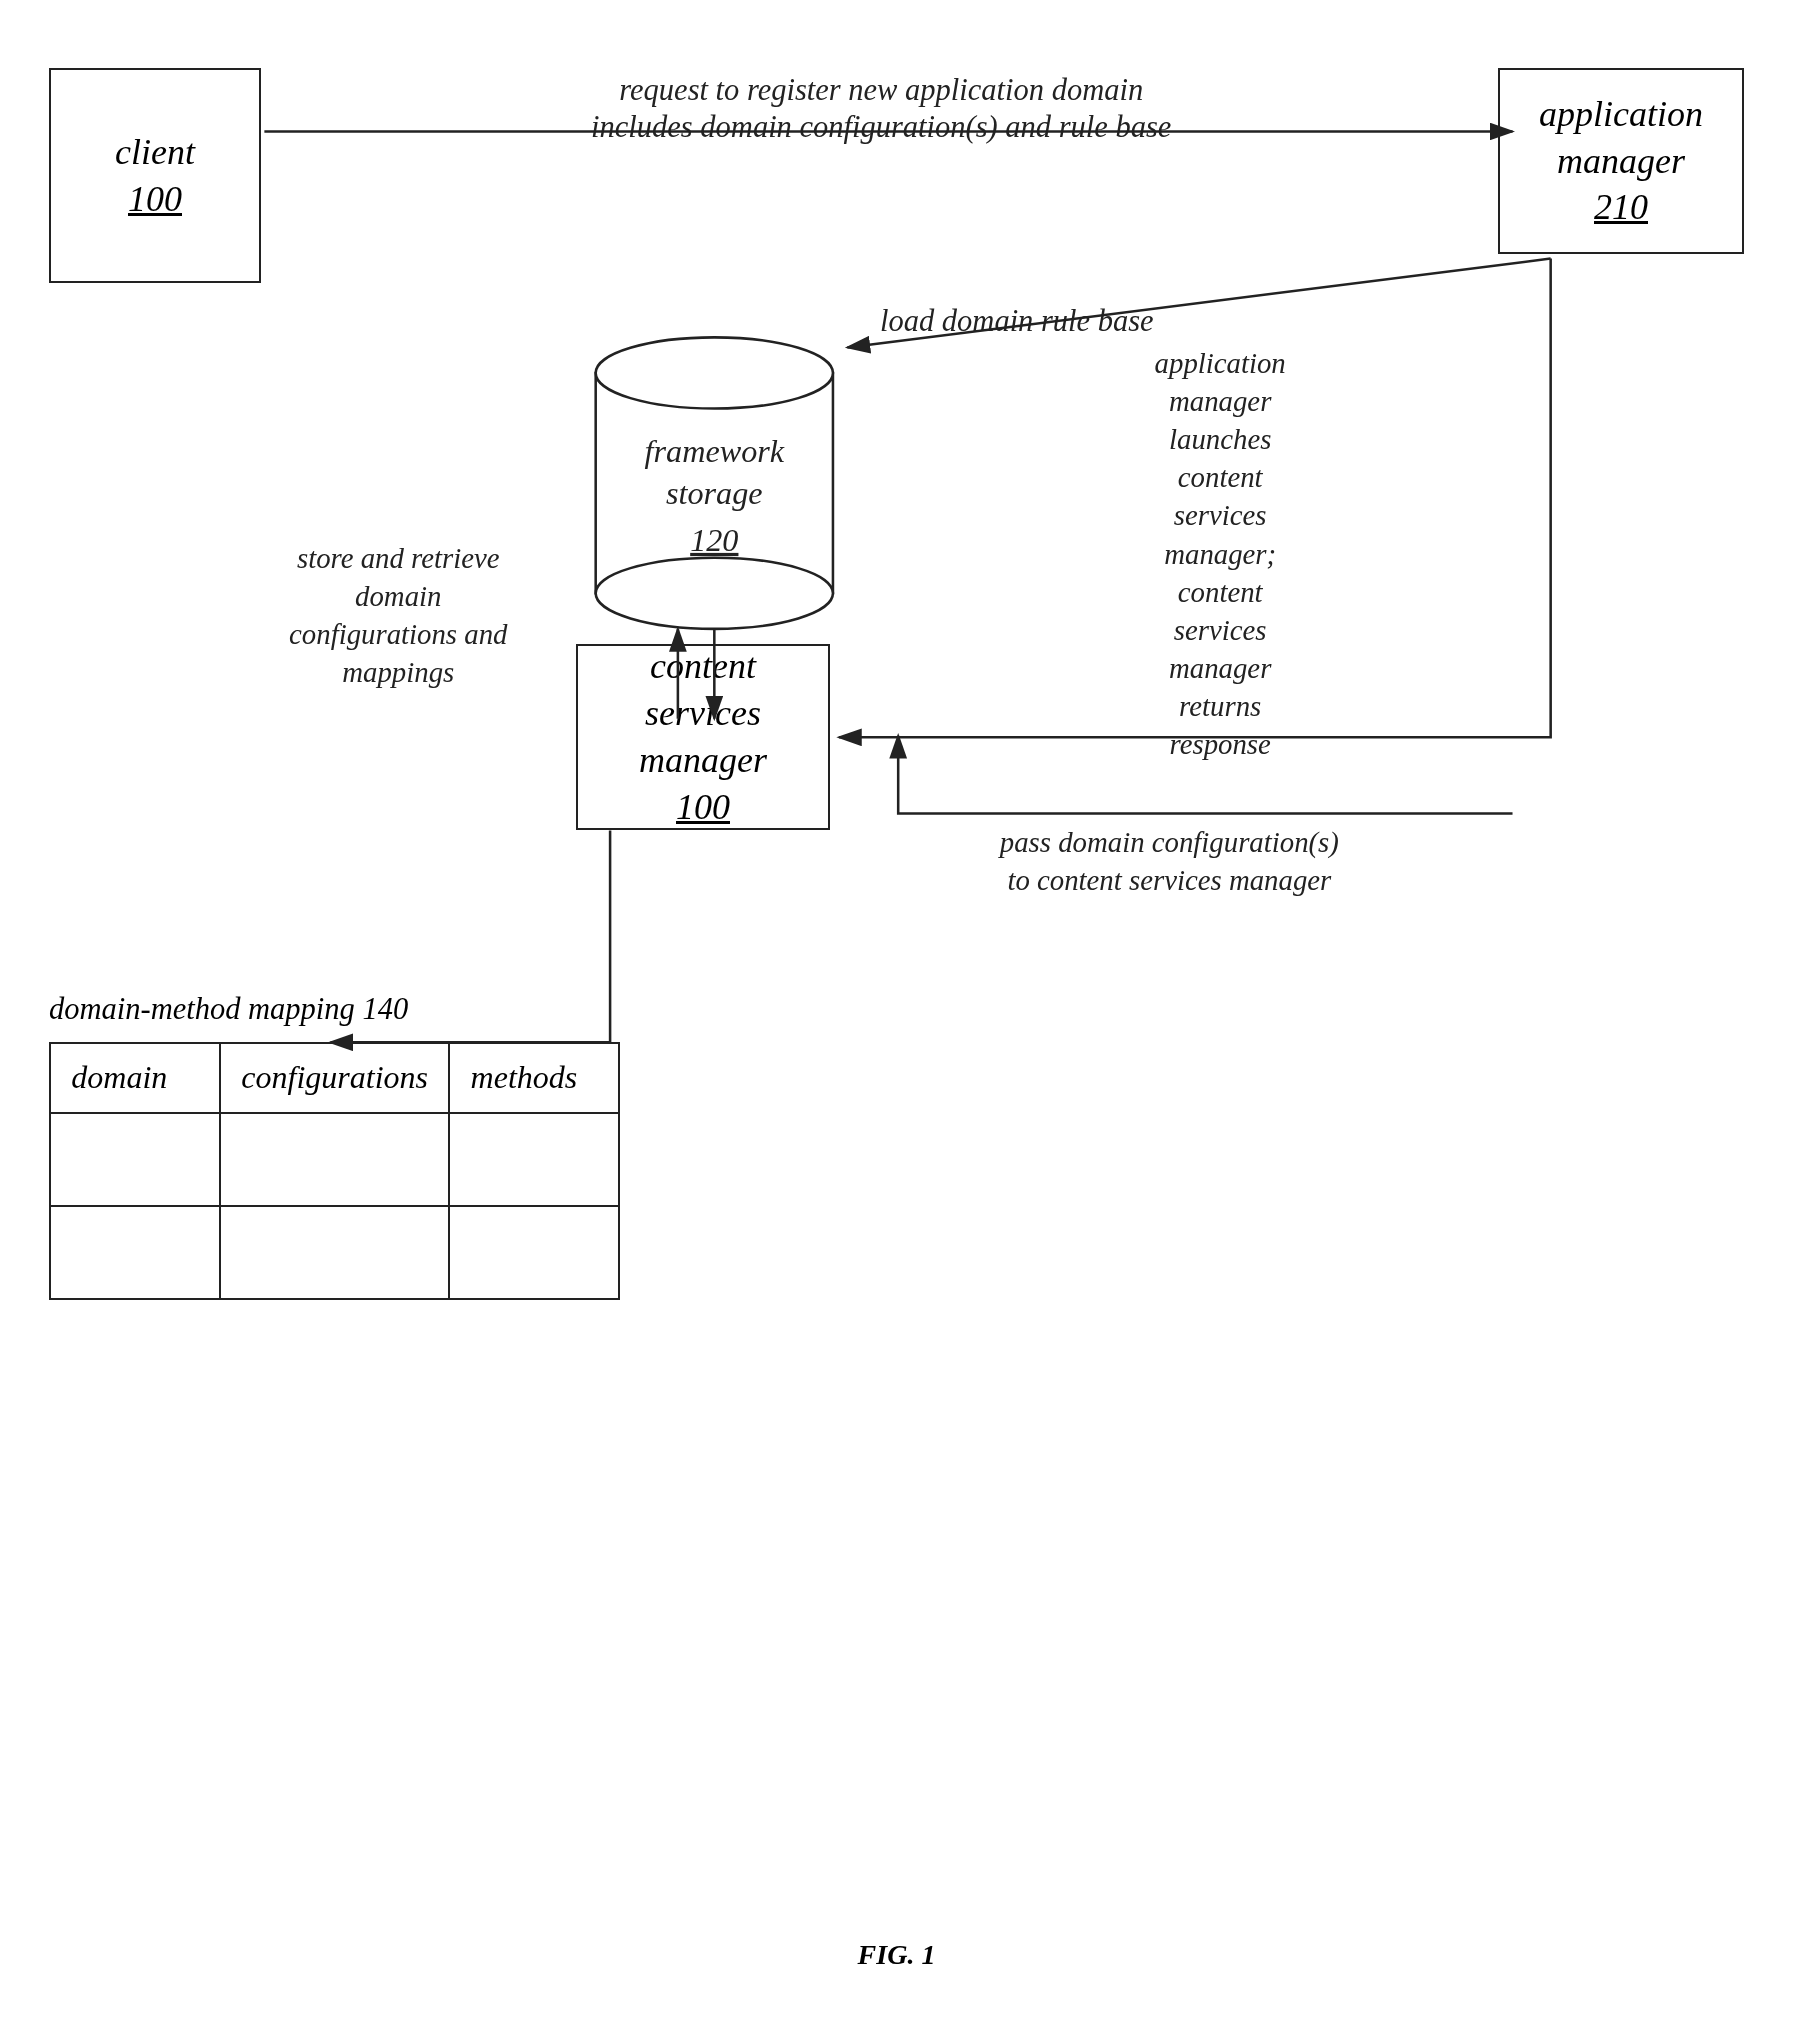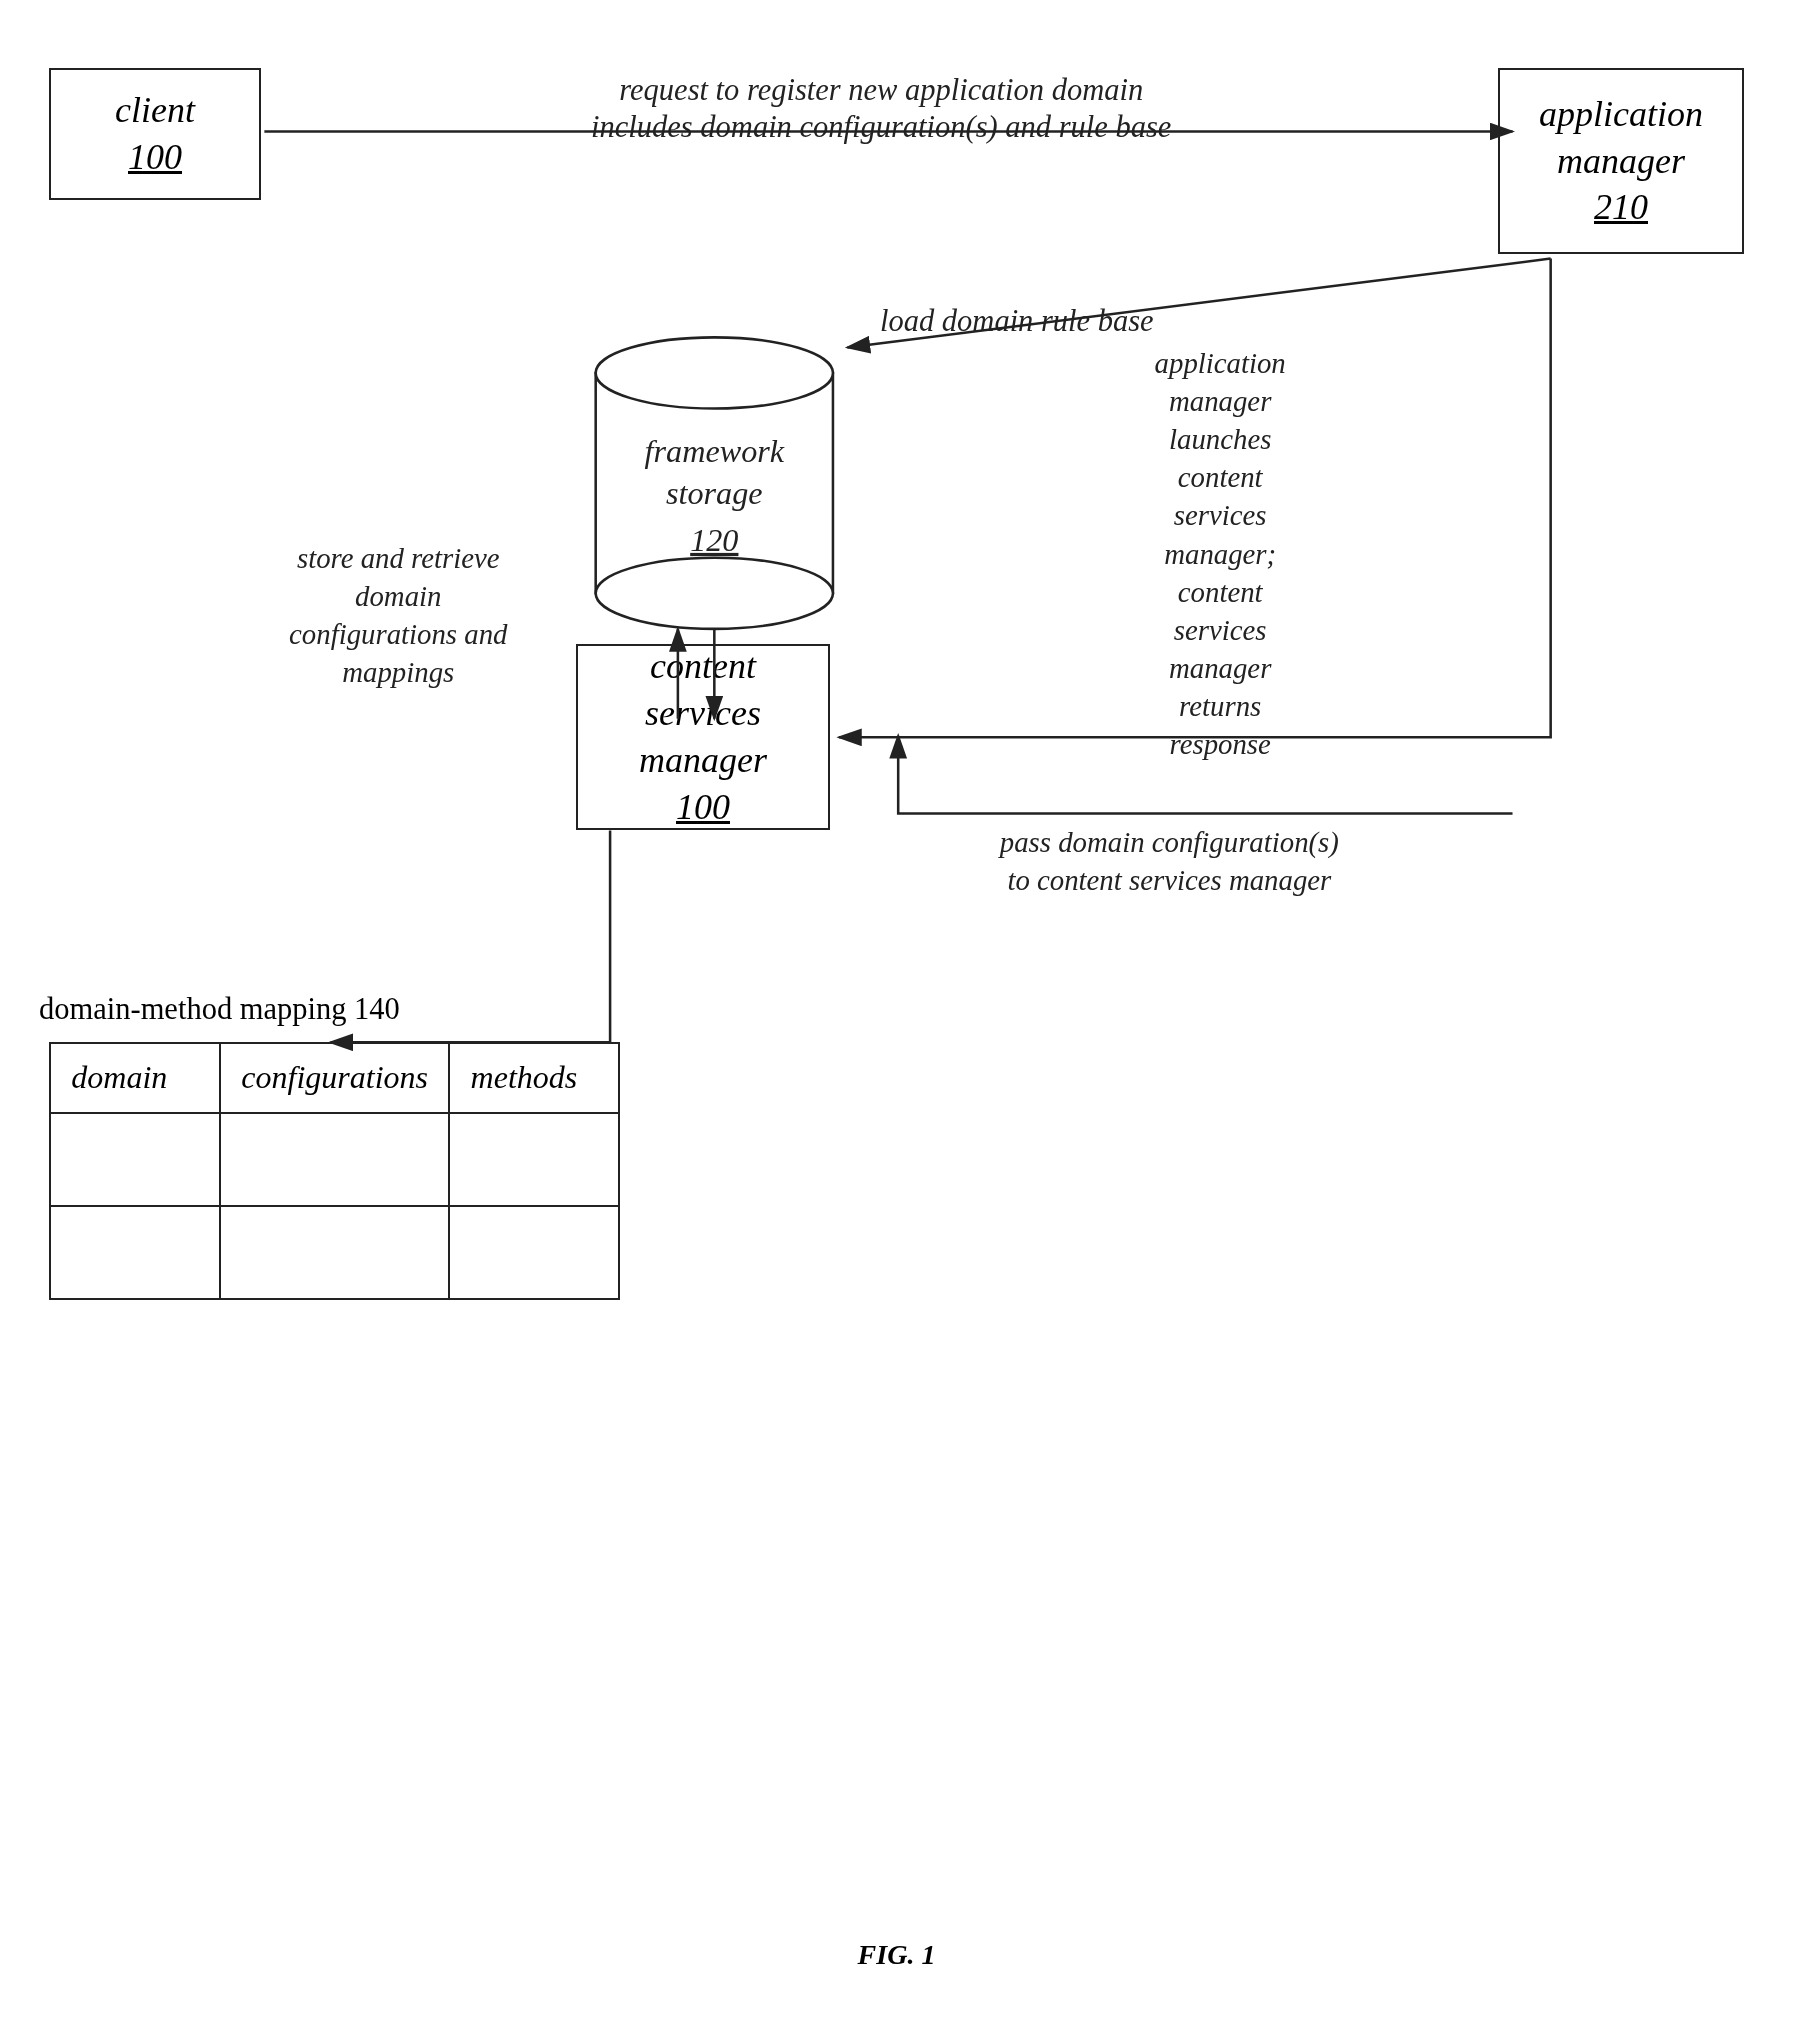--- a/index.html
+++ b/index.html
@@ -40,21 +40,21 @@
     .box .label-num {
       display: block;
       text-decoration: underline;
     }
 
     
     #client-box {
       left: 49px;
       top: 68px;
       width: 212px;
-      height: 132px;
+      height: 215px;
     }
 
     
     #app-manager-box {
       right: 49px;
       top: 68px;
       width: 246px;
       height: 186px;
     }
 
@@ -106,22 +106,23 @@
       left: 50%;
       transform: translateX(-50%);
       font-style: italic;
       font-size: 28px;
       font-weight: bold;
       text-align: center;
     }
 
     .mapping-label {
       position: absolute;
+      font-style: italic;
       font-size: 30.5px;
-      left: 39px;
+      left: 49px;
       top: 992px;
     }
   </style>
 </head>
 <body>
 
 <div class="diagram-container">
 
   <div class="box" id="client-box">
     <span class="label-main">client</span>

